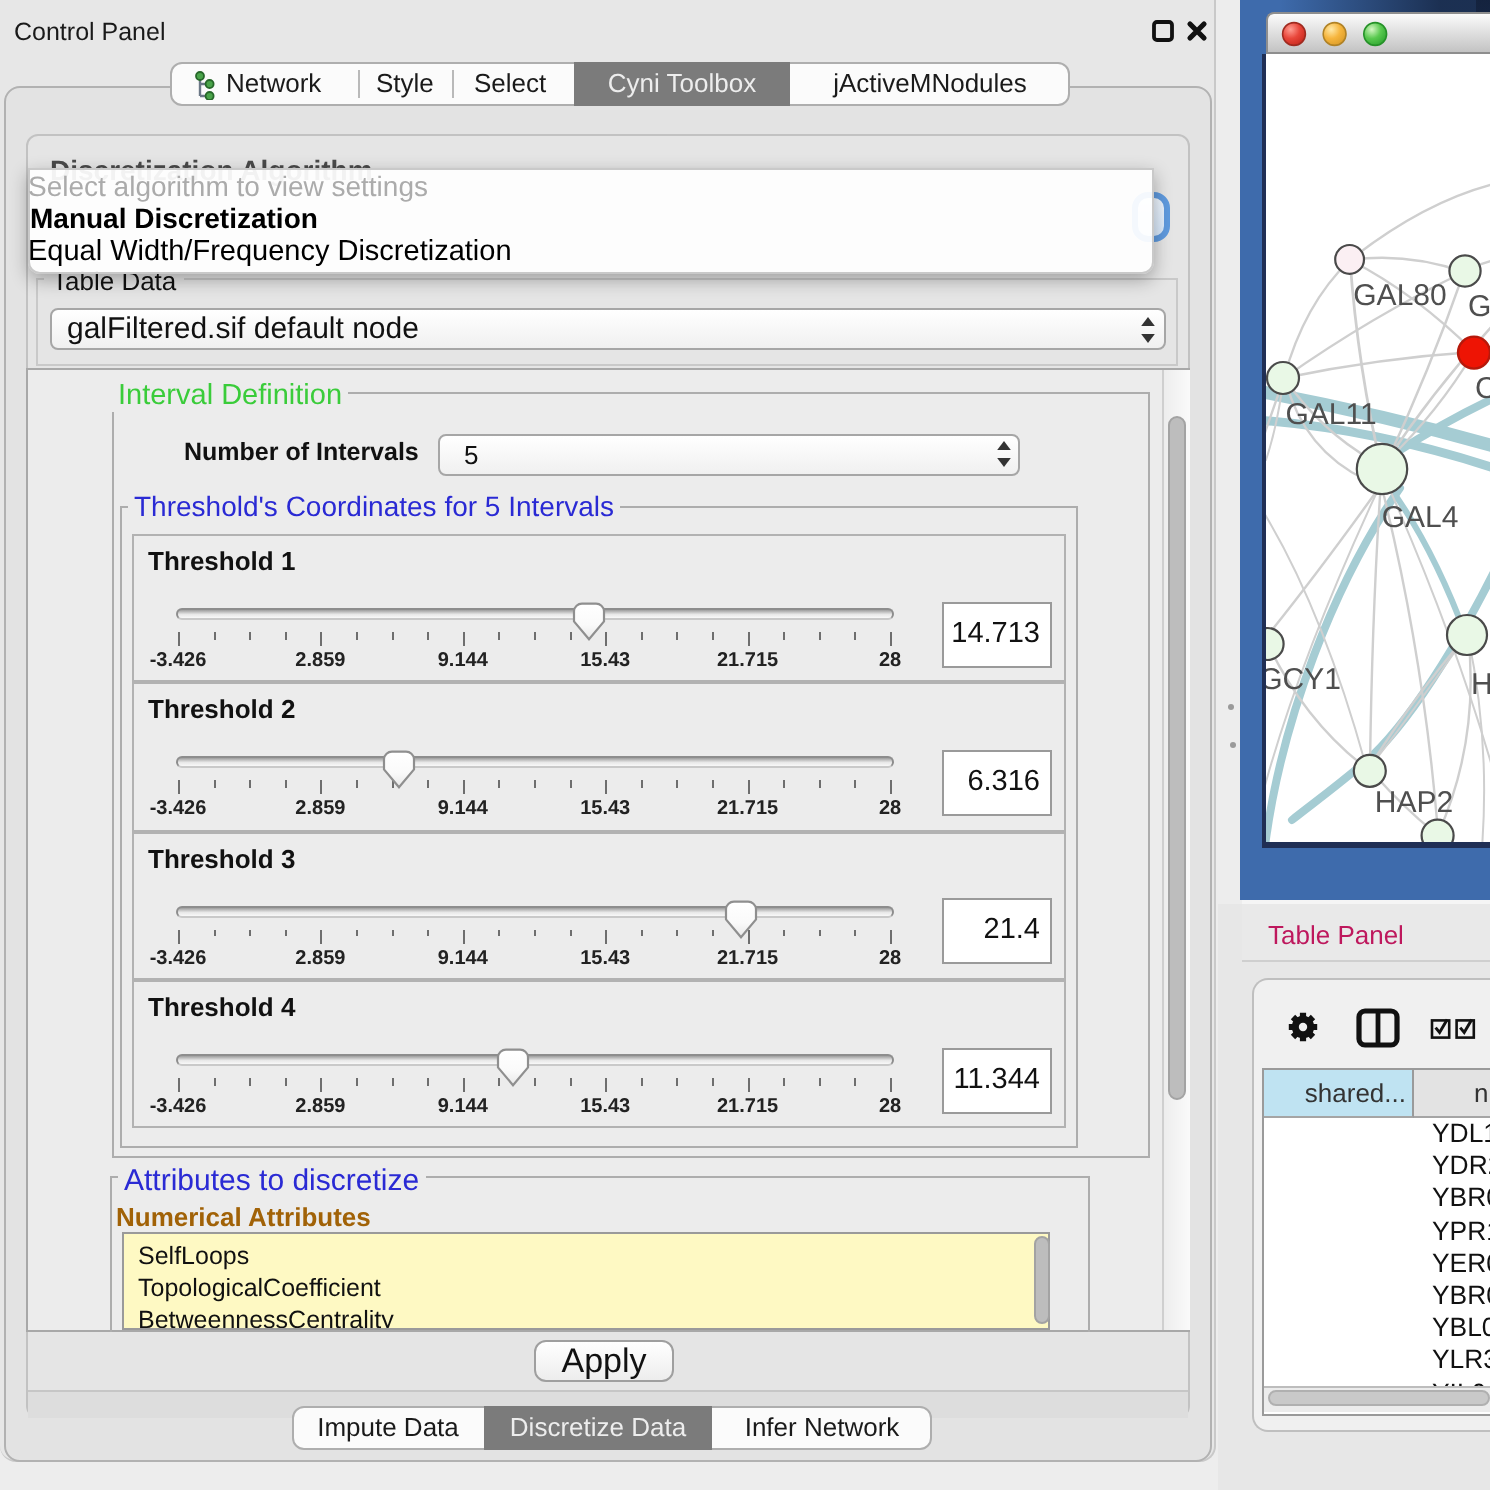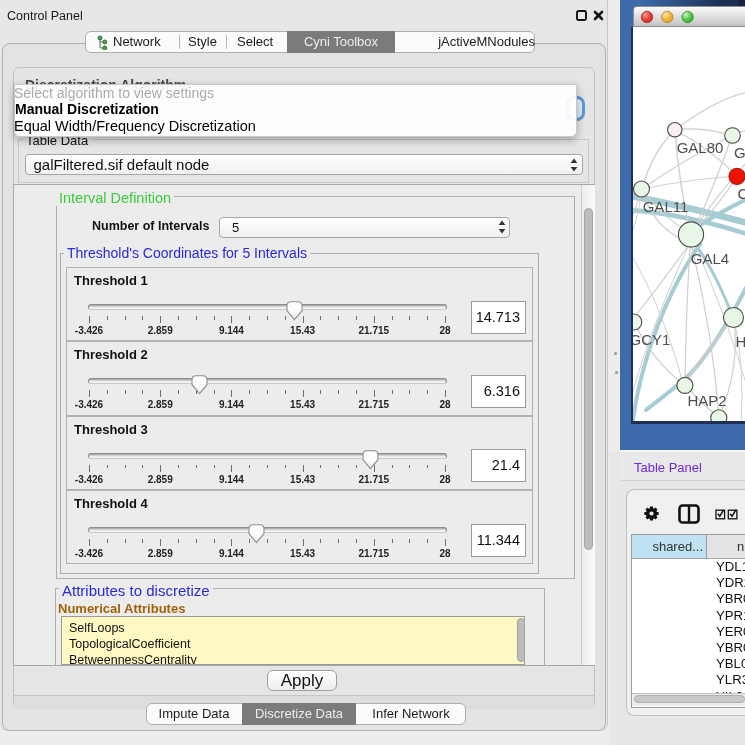--- a/index.html
+++ b/index.html
@@ -53,21 +53,21 @@
 <circle cx="4" cy="3" r="2" fill="#4aa44a" stroke="#27682a" stroke-width="0.9"></circle>
 <circle cx="8.8" cy="7" r="2" fill="#4aa44a" stroke="#27682a" stroke-width="0.9"></circle>
 <circle cx="8.8" cy="13" r="2" fill="#4aa44a" stroke="#27682a" stroke-width="0.9"></circle>
 </svg>
 <div class="abs" style="left:113px;top:31px;height:22px;line-height:22px;font-size:13px;color:#1a1a1a">Network</div>
 <div class="abs" style="left:179px;top:35px;width:1px;height:14px;background:#b9b9b9"></div>
 <div class="abs" style="left:188px;top:31px;height:22px;line-height:22px;font-size:13px;color:#1a1a1a">Style</div>
 <div class="abs" style="left:226px;top:35px;width:1px;height:14px;background:#b9b9b9"></div>
 <div class="abs" style="left:237px;top:31px;height:16px;line-height:22px;font-size:13px;color:#1a1a1a">Select</div>
 <div class="abs" style="left:287px;top:31px;width:108px;height:22px;background:#7b7b7b;line-height:22px;font-size:13px;color:#ededed;text-align:center">Cyni Toolbox</div>
-<div class="abs" style="left:395px;top:31px;width:140px;height:22px;line-height:22px;font-size:13px;color:#1a1a1a;text-align:right">jActiveMNodules</div>
+<div class="abs" style="left:395px;top:31px;width:140px;height:22px;line-height:22px;font-size:13px;color:#1a1a1a;text-align:center">jActiveMNodules</div>
 
 <div class="abs" style="left:13px;top:67px;width:582px;height:642px;border:1px solid #c2c2c2;border-radius:6px;background:#e5e5e5;box-sizing:border-box"></div>
 <div class="abs" style="left:14px;top:695px;width:580px;height:13px;background:#dddddd;border-top:1px solid #c6c6c6"></div>
 
 <div class="abs" style="left:18px;top:139px;width:569px;height:42px;border:1px solid #c9c9c9"></div>
 <div class="abs" style="left:22px;top:133px;background:#e5e5e5;padding:0 4px;font-size:13px;color:#111">Table Data</div>
 
 <div class="abs" style="left:25px;top:154px;width:558px;height:21px;background:linear-gradient(#ffffff,#f0f0f0);border:1px solid #a6a6a6;border-radius:4px;box-sizing:border-box"></div>
 <div class="abs" style="left:33.5px;top:154px;height:36px;line-height:21px;font-size:15px;color:#111">galFiltered.sif default node</div>
 <svg class="abs" style="left:569px;top:158px" width="10" height="14" viewBox="0 0 10 14">
@@ -243,21 +243,21 @@
 <text x="737.5" y="199" font-size="15" fill="#4f4f4f" text-anchor="start">CDC</text>
 <text x="665.5" y="212" font-size="15" fill="#4f4f4f" text-anchor="middle">GAL11</text>
 <text x="710" y="263.5" font-size="15" fill="#4f4f4f" text-anchor="middle">GAL4</text>
 <text x="650" y="344.5" font-size="15" fill="#4f4f4f" text-anchor="middle">GCY1</text>
 <text x="735.5" y="347" font-size="15" fill="#4f4f4f" text-anchor="start">HIS4</text>
 <text x="707" y="406" font-size="15" fill="#4f4f4f" text-anchor="middle">HAP2</text>
 </svg>
 
 <div class="abs" style="left:609px;top:452px;width:136px;height:293px;background:#e7e7e7"></div>
 <div class="abs" style="left:621px;top:452px;width:124px;height:29px;background:#e9e9e9;border-bottom:1px solid #cfcfcf;box-sizing:border-box"></div>
-<div class="abs" style="left:634px;top:460px;font-size:13px;color:#6d28d9">Table Panel</div>
+<div class="abs" style="left:634px;top:460px;font-size:13px;color:#be185d">Table Panel</div>
 <div class="abs" style="left:626px;top:489px;width:119px;height:225px;background:#f0f0f0;border:1px solid #bfbfbf;border-right:none;border-radius:8px 0 0 8px"></div>
 
 <svg class="abs" style="left:643px;top:505px" width="17" height="17" viewBox="0 0 17 17">
 <g fill="#111">
       <circle cx="8.5" cy="8.5" r="5.6"></circle>
 <g stroke="#111" stroke-width="3.1">
 <path d="M8.5 1.4 V4 M8.5 13 V15.6 M1.4 8.5 H4 M13 8.5 H15.6 M3.5 3.5 L5.3 5.3 M11.7 11.7 L13.5 13.5 M13.5 3.5 L11.7 5.3 M5.3 11.7 L3.5 13.5"></path>
 </g>
     </g>
 <circle cx="8.5" cy="8.5" r="2.1" fill="#f0f0f0"></circle>

